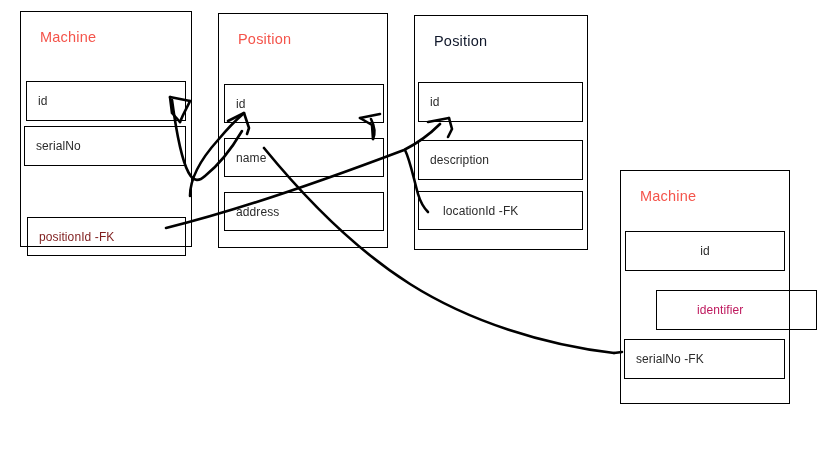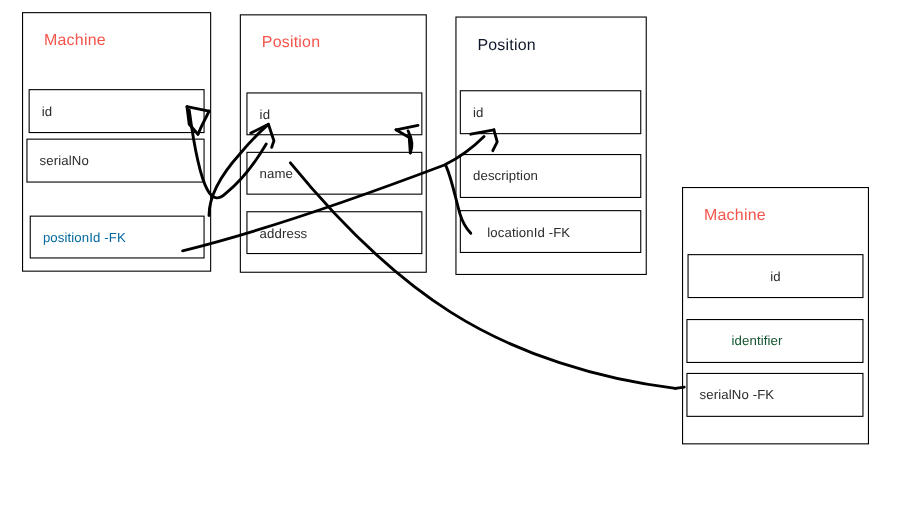--- a/index.html
+++ b/index.html
@@ -75,38 +75,38 @@
 </style>
 </head>
 <body style="background: rgb(255, 255, 255);">
 
 <div id="canvas">
 
   <div class="entity" id="ent-0" style="left: 20px; top: 11px; width: 172px; height: 236px;"></div>
   <div class="entity-title" id="ent-0-title" style="left: 40px; top: 29px; color: rgb(244, 84, 75);">Machine</div>
   <div class="field" id="ent-0-f-0" style="left: 26px; top: 81px; width: 160px; height: 40px; color: rgb(43, 43, 43);">id</div>
   <div class="field" id="ent-0-f-1" style="left: 24px; top: 126px; width: 162px; height: 40px; color: rgb(43, 43, 43);">serialNo</div>
-  <div class="field" id="ent-0-f-3" style="left: 27px; top: 196px; width: 159px; height: 39px; color: #0369a1;">positionId -FK</div>
+  <div class="field" id="ent-0-f-3" style="left: 27px; top: 217px; width: 159px; height: 39px; color: #7f1d1d;">positionId -FK</div>
 
   <div class="entity" id="ent-1" style="left: 218px; top: 13px; width: 170px; height: 235px;"></div>
   <div class="entity-title" id="ent-1-title" style="left: 238px; top: 31px; color: rgb(244, 84, 75);">Position</div>
   <div class="field" id="ent-1-f-0" style="left: 224px; top: 84px; width: 160px; height: 39px; color: rgb(43, 43, 43);">id</div>
   <div class="field" id="ent-1-f-1" style="left: 224px; top: 138px; width: 160px; height: 39px; color: rgb(43, 43, 43);">name</div>
   <div class="field" id="ent-1-f-2" style="left: 224px; top: 192px; width: 160px; height: 39px; color: rgb(43, 43, 43);">address</div>
 
   <div class="entity" id="ent-2" style="left: 414px; top: 15px; width: 174px; height: 235px;"></div>
   <div class="entity-title" id="ent-2-title" style="left: 434px; top: 33px; color: #0f172a;">Position</div>
   <div class="field" id="ent-2-f-0" style="left: 418px; top: 82px; width: 165px; height: 40px; color: rgb(43, 43, 43);">id</div>
   <div class="field" id="ent-2-f-1" style="left: 418px; top: 140px; width: 165px; height: 40px; color: rgb(43, 43, 43);">description</div>
   <div class="field" id="ent-2-f-2" style="left: 418px; top: 191px; width: 165px; height: 39px; color: rgb(43, 43, 43); padding-left: 24px;">locationId -FK</div>
 
   <div class="entity" id="ent-3" style="left: 620px; top: 170px; width: 170px; height: 234px;"></div>
   <div class="entity-title" id="ent-3-title" style="left: 640px; top: 188px; color: rgb(244, 84, 75);">Machine</div>
   <div class="field center" id="ent-3-f-0" style="left: 625px; top: 231px; width: 160px; height: 40px; color: rgb(43, 43, 43);">id</div>
-  <div class="field" id="ent-3-f-1" style="left: 624px; top: 290px; width: 161px; height: 40px; color: #14532d; padding-left: 40px;">identifier</div>
+  <div class="field" id="ent-3-f-1" style="left: 656px; top: 290px; width: 161px; height: 40px; color: #be185d; padding-left: 40px;">identifier</div>
   <div class="field" id="ent-3-f-2" style="left: 624px; top: 339px; width: 161px; height: 40px; color: rgb(43, 43, 43);">serialNo -FK</div>
 
   <svg id="links" viewBox="0 0 819 460">
 
     <g>
       <path d="M 190 196 C 190 180 200 160 218 140 C 228 128 236 120 243 114"></path>
       <path class="arrowhead" d="M 228 121 L 244 113 L 244 113"></path>
       <path class="arrowhead" d="M 244 113 L 249 128 L 247 134"></path>
     </g>
 

